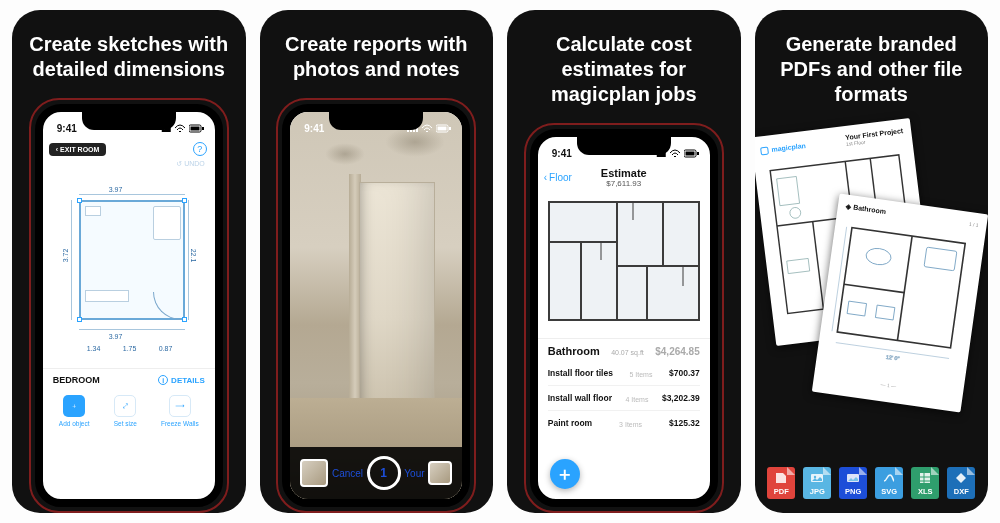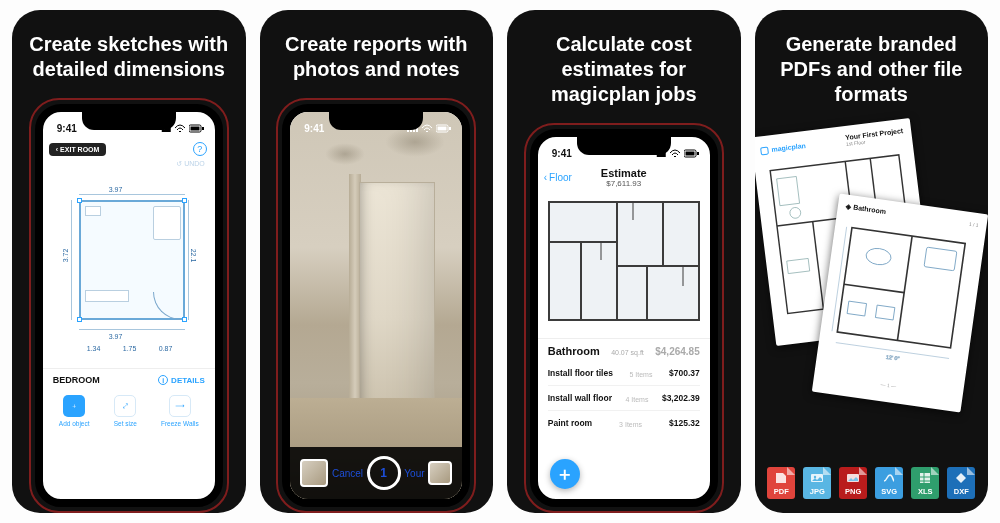--- a/index.html
+++ b/index.html
@@ -302,21 +302,21 @@
     width:0;height:0;
     border-left: 8px solid rgba(255,255,255,.55);
     border-top: 8px solid transparent;
   }
   .file-icon svg.glyph {
     position:absolute; top:4px; left:50%; transform:translateX(-50%);
     width:14px; height:14px;
   }
   .c-pdf { background:#e0443c; }
   .c-jpg { background:#59b6e3; }
-  .c-png { background:#b91c1c; }
+  .c-png { background:#1d4ed8; }
   .c-svg { background:#3c9ee0; }
   .c-xls { background:#2f9e6d; }
   .c-dxf { background:#1d6fb8; }
 
 </style>
 </head>
 <body>
 
 <div class="card">
   <div class="headline">Create sketches with detailed dimensions</div>

